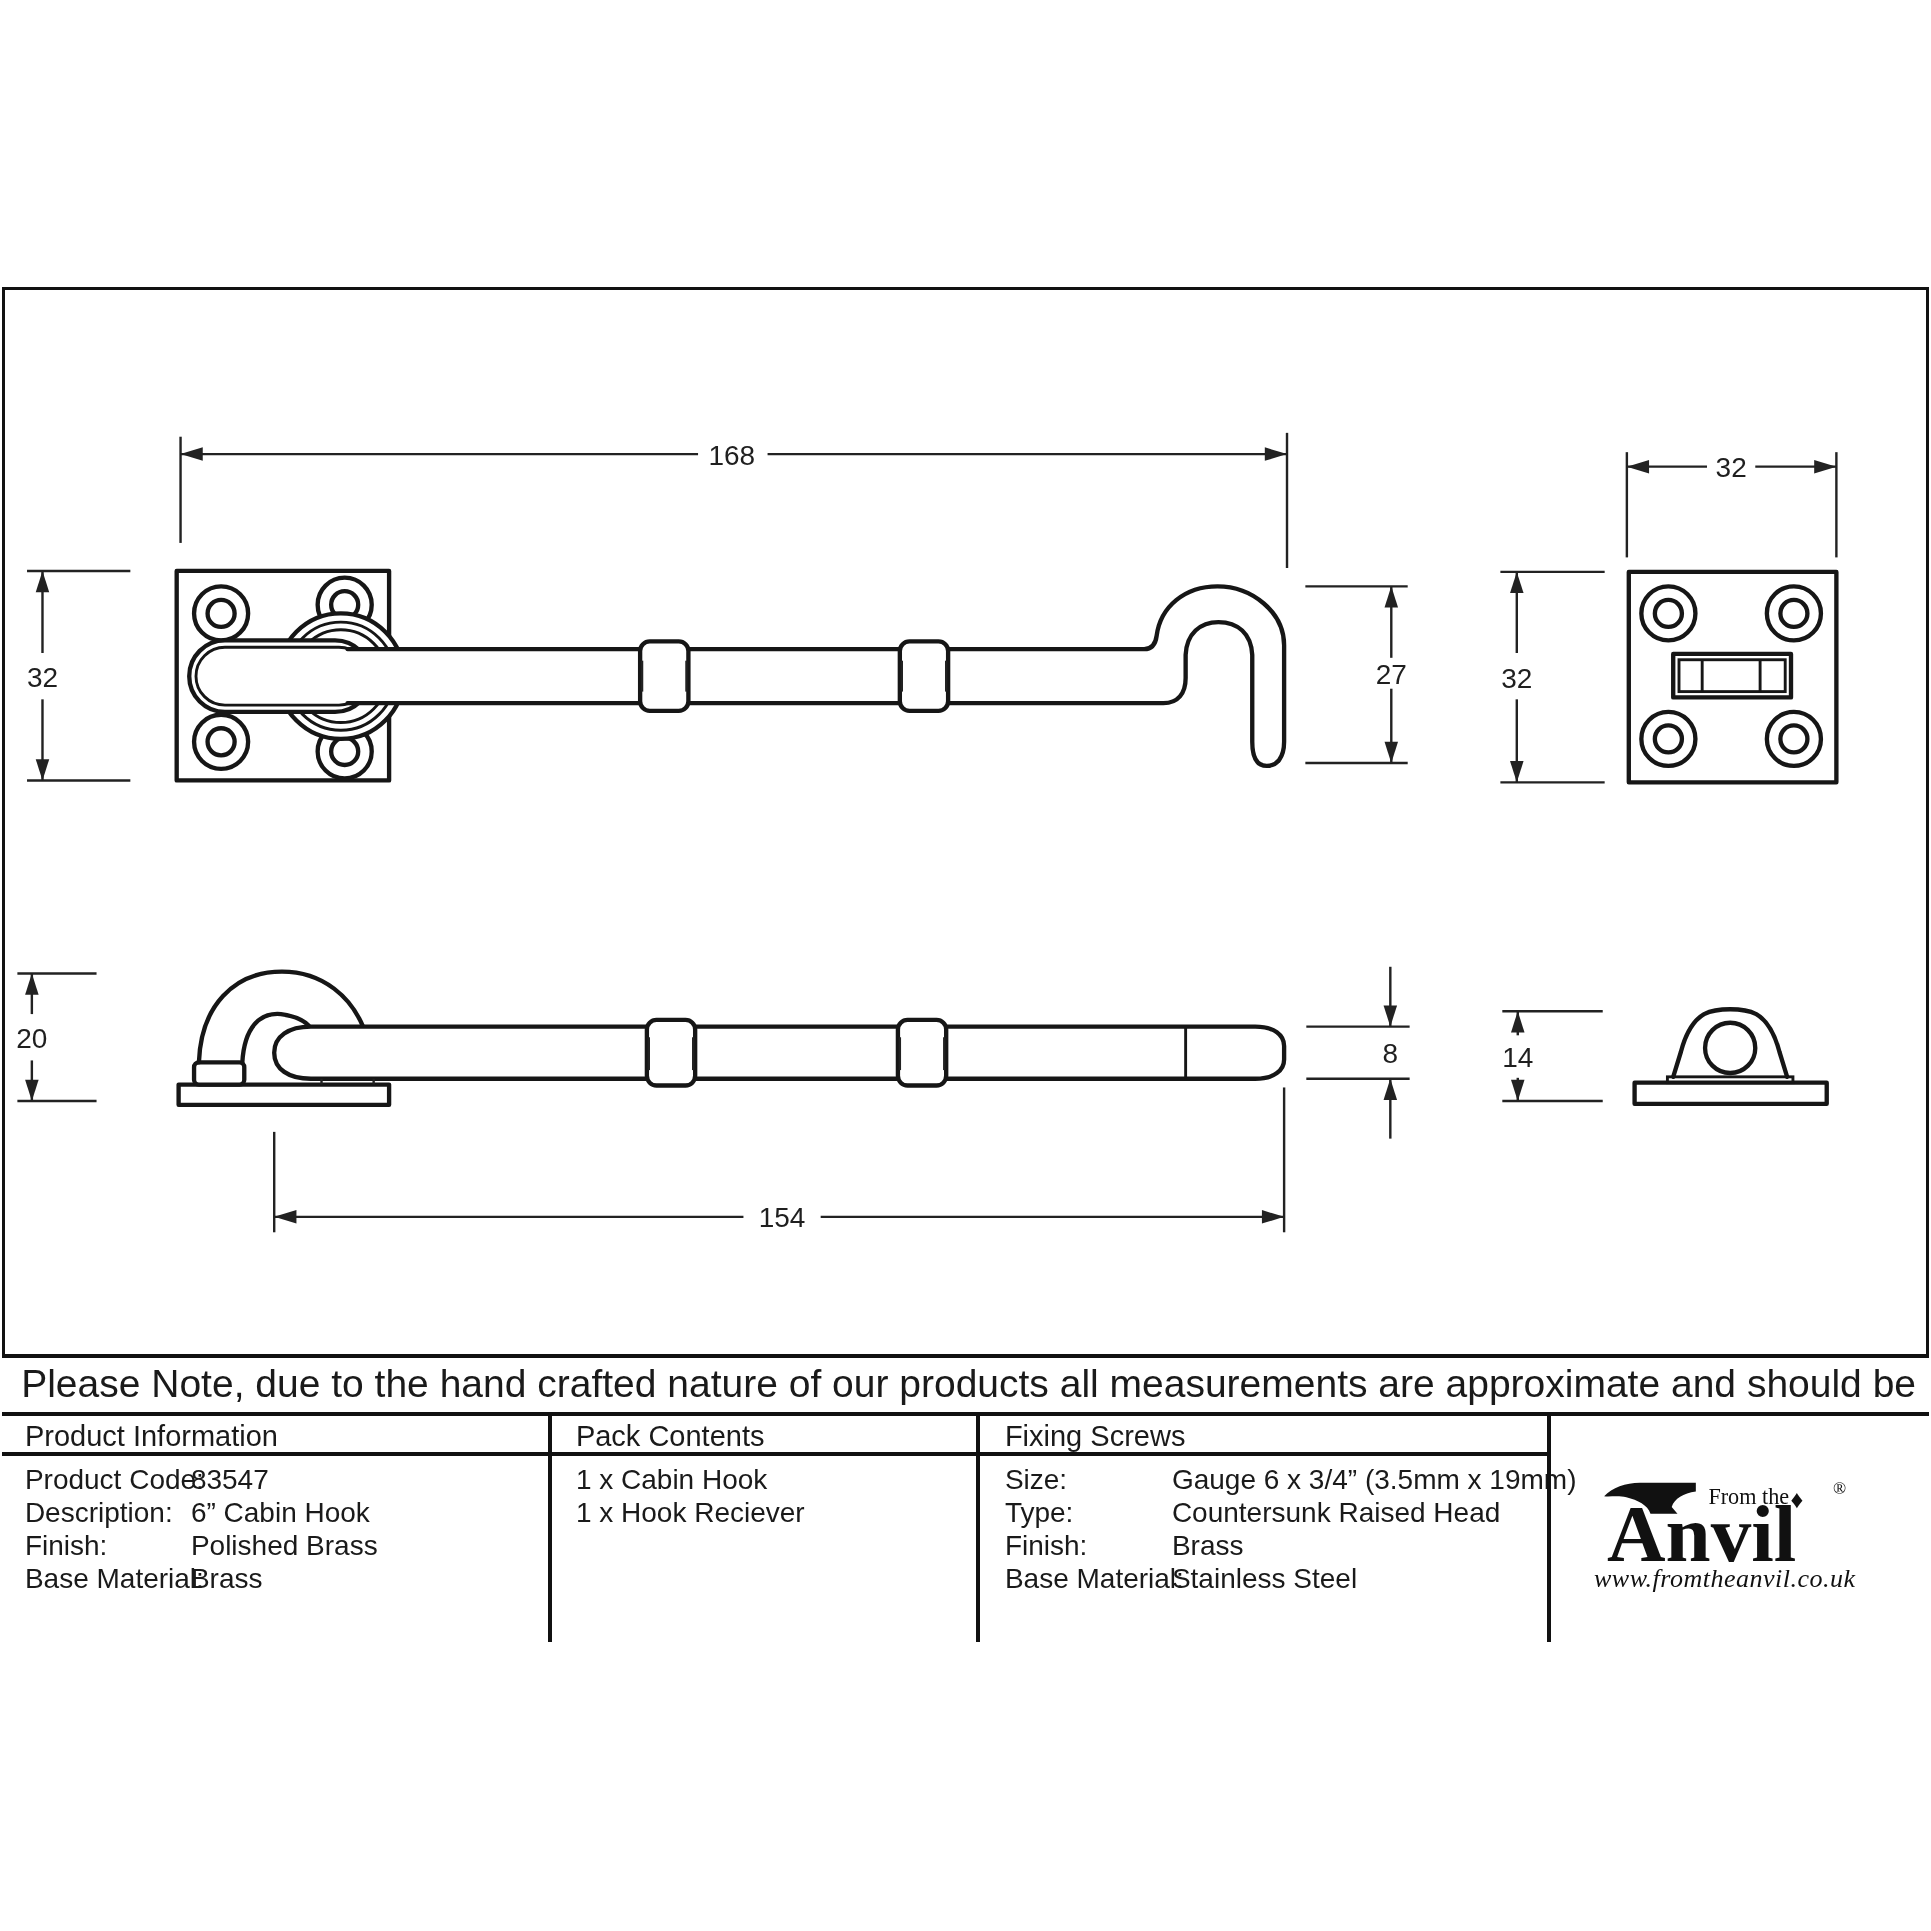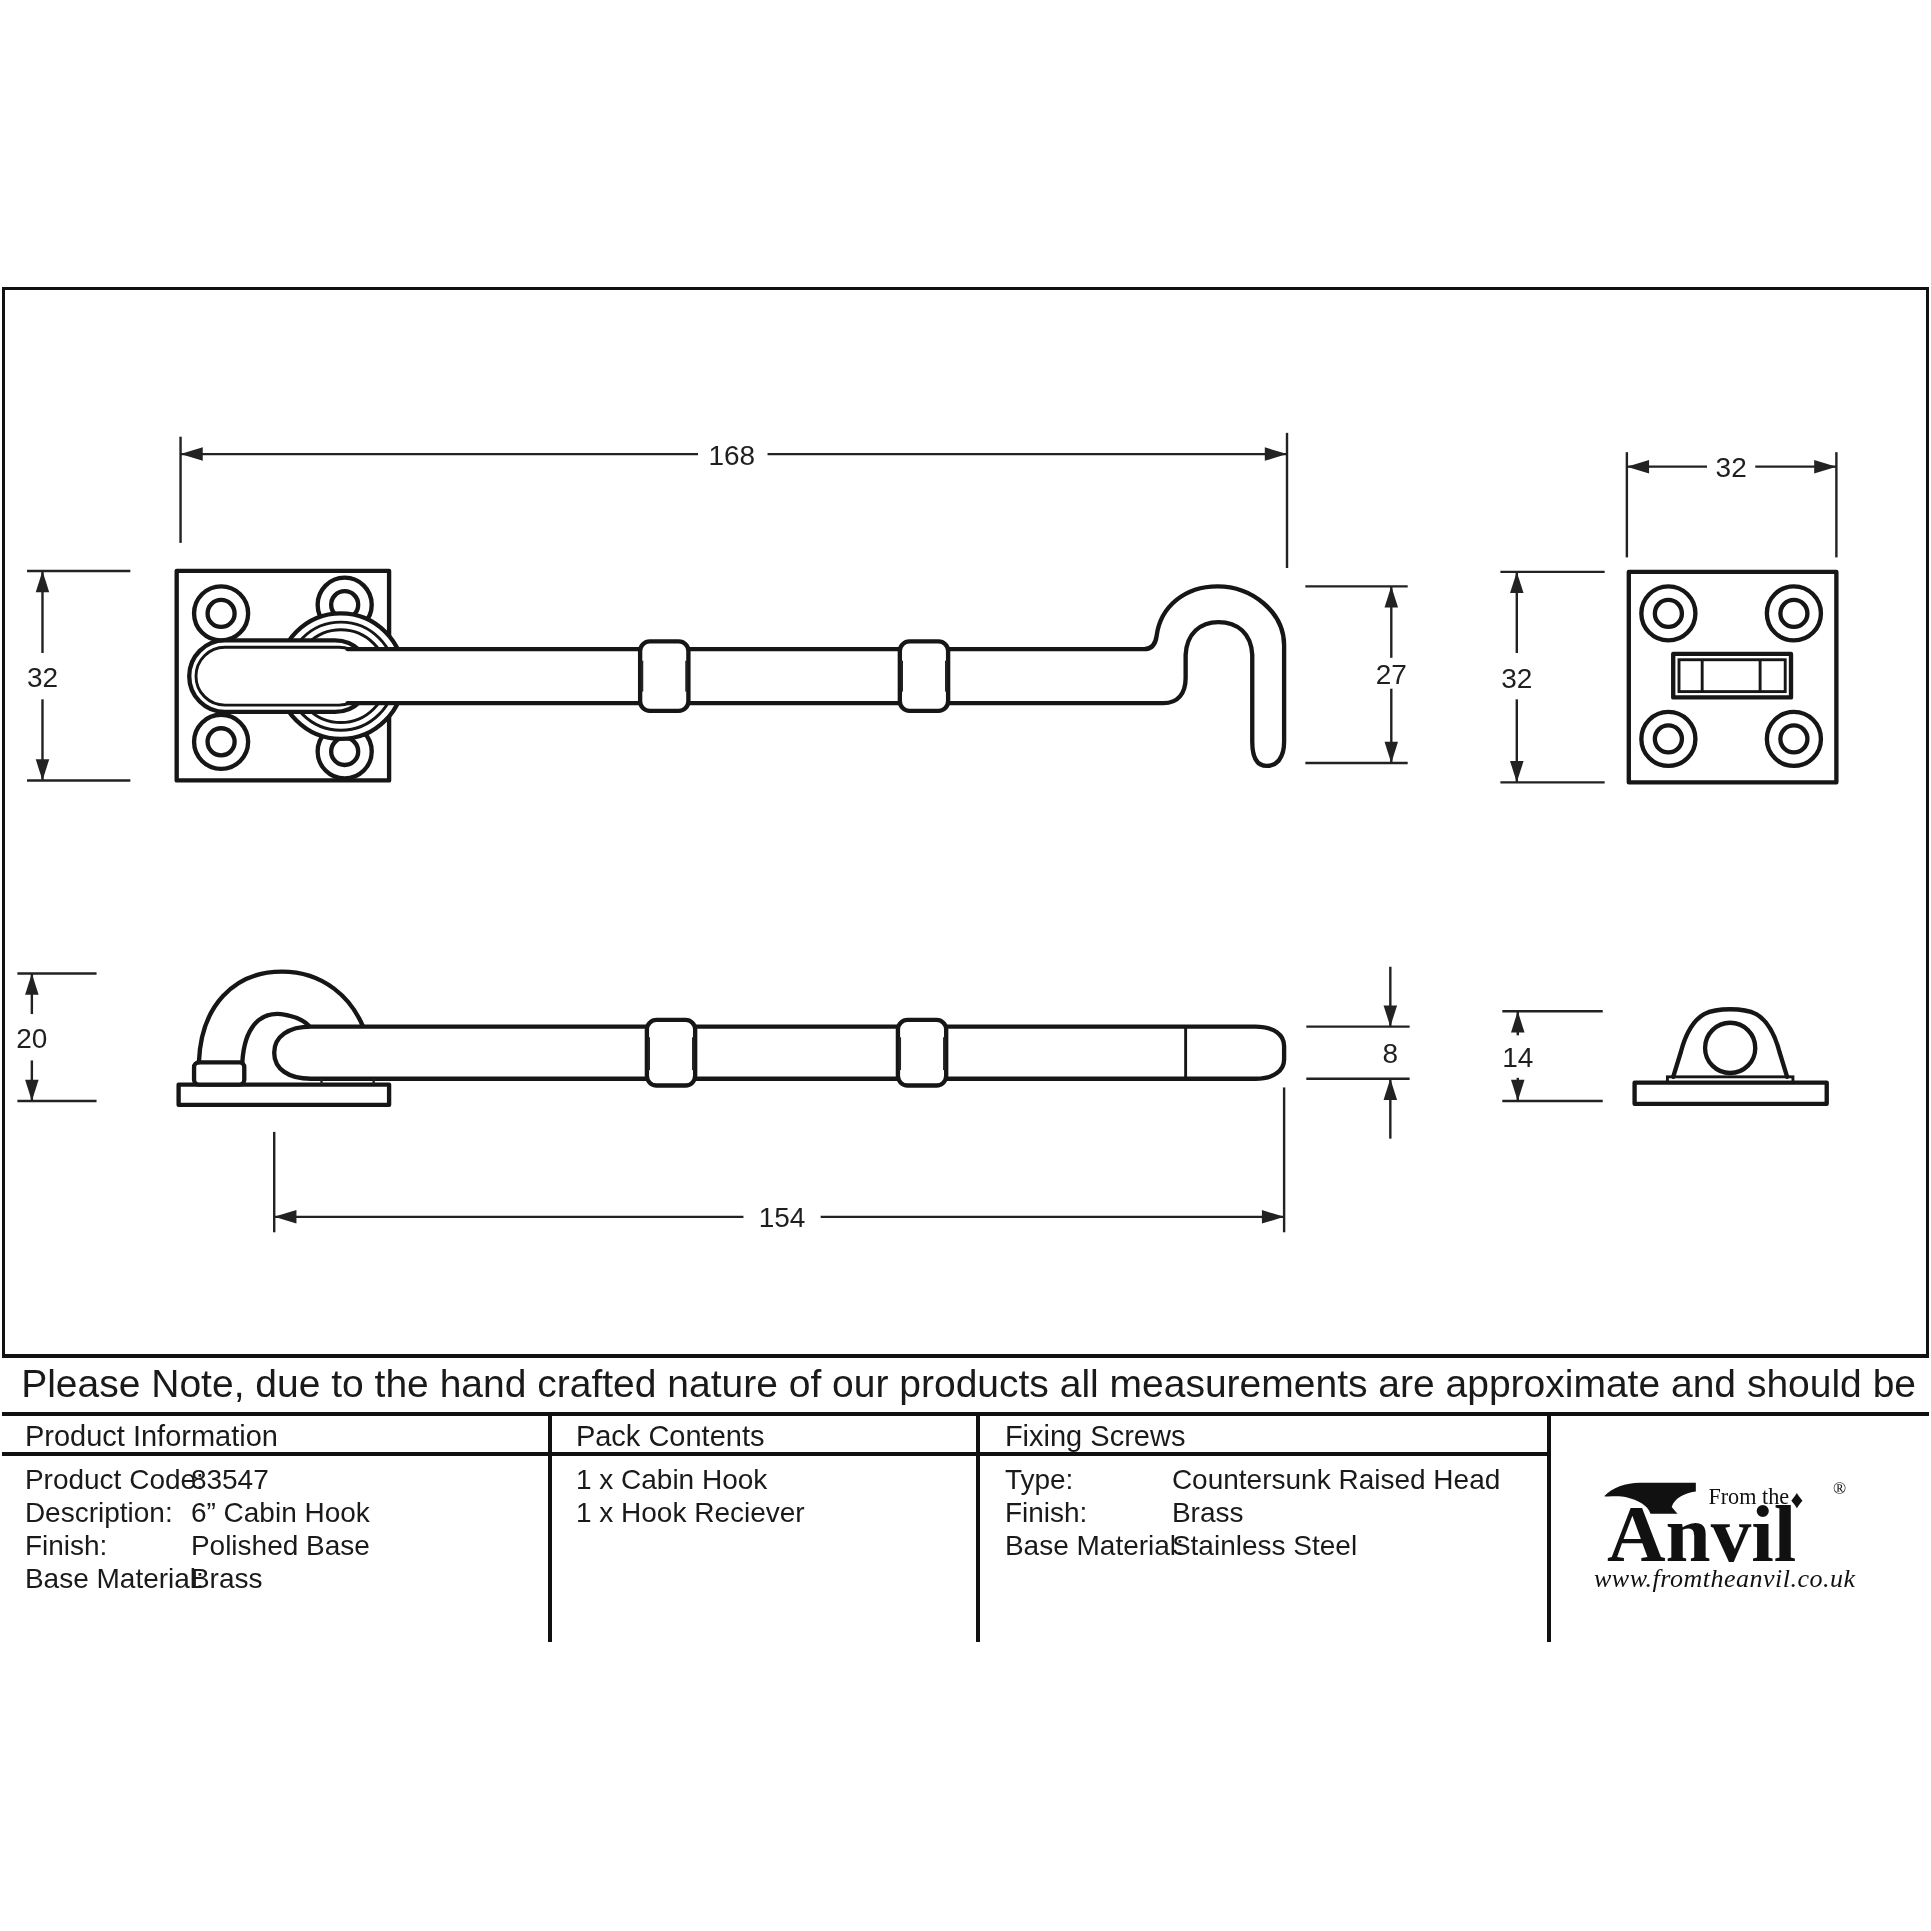--- a/index.html
+++ b/index.html
@@ -211,34 +211,35 @@
 <div class="note-band">
   <span>Please Note, due to the hand crafted nature of our products all measurements are approximate and should be used as a guide only.</span>
 </div>
 
 <div class="spec-table">
   <div class="col c1">
     <div class="col-header">Product Information</div>
     <div class="col-body">
       <div class="row"><span class="lbl">Product Code:</span><span class="val">83547</span></div>
       <div class="row"><span class="lbl">Description:</span><span class="val">6” Cabin Hook</span></div>
-      <div class="row"><span class="lbl">Finish:</span><span class="val">Polished Base</span></div>
+      <div class="row"><span class="lbl">Finish:</span><span class="val">Polished Brass</span></div>
       <div class="row"><span class="lbl">Base Material:</span><span class="val">Brass</span></div>
     </div>
   </div>
   <div class="col c2">
     <div class="col-header">Pack Contents</div>
     <div class="col-body">
       <div class="row">1 x Cabin Hook</div>
       <div class="row">1 x Hook Reciever</div>
     </div>
   </div>
   <div class="col c3">
     <div class="col-header">Fixing Screws</div>
     <div class="col-body">
+      <div class="row"><span class="lbl">Size:</span><span class="val">Gauge 6 x 3/4” (3.5mm x 19mm)</span></div>
       <div class="row"><span class="lbl">Type:</span><span class="val">Countersunk Raised Head</span></div>
       <div class="row"><span class="lbl">Finish:</span><span class="val">Brass</span></div>
       <div class="row"><span class="lbl">Base Material:</span><span class="val">Stainless Steel</span></div>
     </div>
   </div>
   <div class="col c4">
     <svg class="logo-svg" width="336" height="222" viewBox="0 0 348 230">
       <path fill="#111" d="M 55,78 C 64,68 80,63 96,64 L 150,64 L 150,73 C 137,75 128,80 125,89 L 131,96 L 103,96 C 100,87 90,82 78,79 C 69,77 60,79 55,78 Z"></path>
       <text class="logo-serif" x="58" y="145" font-size="84" font-weight="bold">Anvil</text>
       <text class="logo-serif" x="163" y="86" font-size="23">From the</text>

